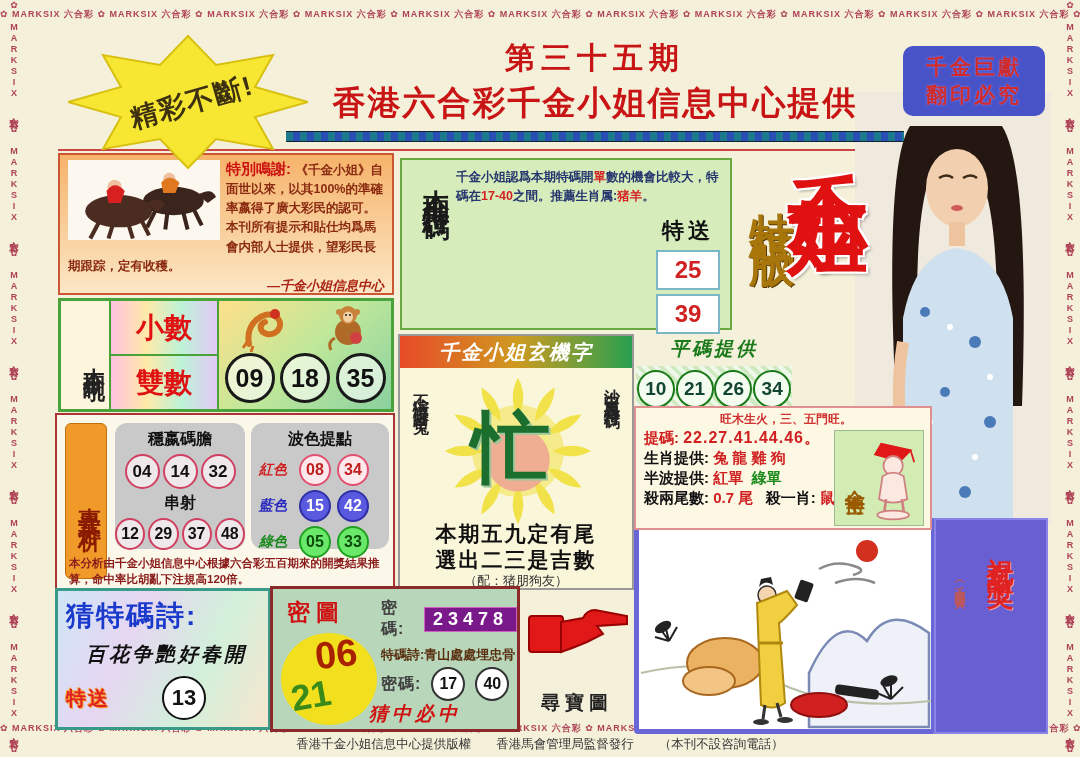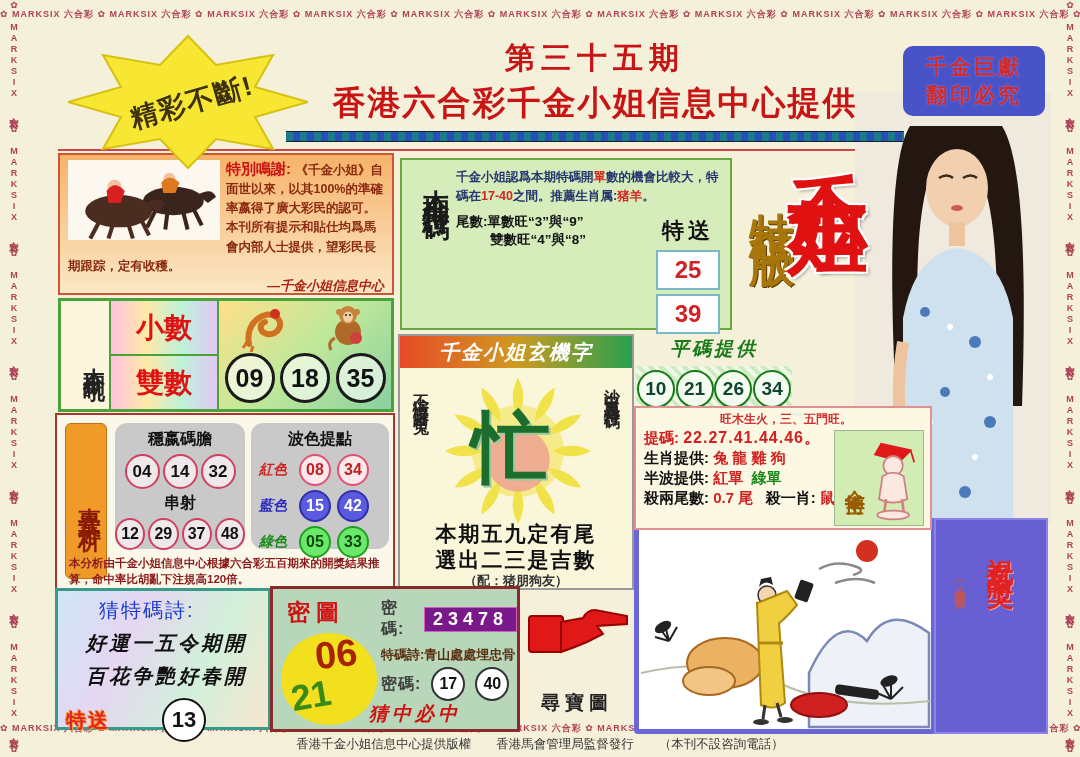--- a/index.html
+++ b/index.html
@@ -102,21 +102,21 @@
            background:#faf6da;box-sizing:border-box;z-index:1;}
   .my-title{height:32px;line-height:32px;text-align:center;color:#fff;font-weight:bold;font-size:20px;font-style:italic;
             letter-spacing:2px;background:linear-gradient(90deg,#e84a28,#cf9a20,#28a050);}
   .my-body{position:relative;height:220px;}
   .sun{position:absolute;left:34px;top:8px;}
   .my-left{position:absolute;left:10px;top:14px;font-size:16px;font-weight:bold;color:#222;letter-spacing:4px;}
   .my-right{position:absolute;right:10px;top:8px;font-size:16px;font-weight:bold;color:#222;letter-spacing:4px;}
   .glyph{position:absolute;left:72px;top:28px;font-size:78px;font-weight:bold;color:#1c6e2e;text-shadow:2px 2px 0 #9cc89c;}
   .my-line{position:absolute;width:100%;text-align:center;font-size:21px;font-weight:bold;color:#111;letter-spacing:2px;}
   .l1{top:152px}.l2{top:178px}
-  .my-note{position:absolute;top:204px;width:100%;text-align:center;font-size:13px;font-weight:bold;color:#333;}
+  .my-note{position:absolute;top:204px;width:100%;text-align:center;font-size:13px;font-weight:normal;color:#333;}
 
   
   .flat{position:absolute;left:636px;top:336px;width:156px;z-index:2;}
   .flat-label{font-size:19px;font-weight:bold;font-style:italic;color:#1a7a1a;text-align:center;letter-spacing:3px;}
   .flat-nums{margin-top:4px;height:46px;display:flex;align-items:center;justify-content:space-evenly;
              background:repeating-linear-gradient(45deg,#cfe9c0 0 4px,#eef8e8 4px 8px);}
   .fc{width:34px;height:34px;border:2px solid #1a7a1a;border-radius:50%;background:#f4fbef;
       font-size:19px;font-weight:bold;color:#143;display:flex;align-items:center;justify-content:center;}
 
   
@@ -135,21 +135,21 @@
   .d-row .lab{color:#111;}
   .d-red{color:#d02020;} .d-green{color:#1a8a1a;}
   .tipv{font-size:16px;letter-spacing:1px;}
   .d-stamp{position:absolute;right:6px;top:22px;width:88px;height:94px;background:#d2ecb4;border:1px solid #9bba90;
            display:flex;align-items:center;justify-content:center;gap:2px;}
   .d-stamp .vt{font-size:20px;font-weight:bold;color:#9a5a00;letter-spacing:3px;}
 
   
   .poem{position:absolute;left:55px;top:588px;width:216px;height:142px;border:3px solid #3a9a8a;box-sizing:border-box;
         background:linear-gradient(115deg,#cfe6f7,#e6d6f2,#d2f0da,#f7e6cf);padding:6px 8px;z-index:1;}
-  .poem-title{font-size:20px;font-weight:normal;color:#1a3acc;letter-spacing:2px;margin-left:33px;}
+  .poem-title{font-size:28px;font-weight:bold;color:#1a3acc;letter-spacing:2px;}
   .poem-line{font-size:20px;font-weight:bold;color:#111;margin:6px 0 0 20px;font-style:italic;letter-spacing:3px;}
   .poem-foot{display:flex;align-items:center;margin-top:8px;}
   .poem-gift{font-size:20px;font-weight:bold;color:#e02222;letter-spacing:2px;text-shadow:1px 1px 0 #f8a030,-1px -1px 0 #f8a030;}
   .poem-circ{margin-left:52px;width:40px;height:40px;border:2px solid #111;border-radius:50%;background:#fff;
              font-size:22px;font-weight:bold;color:#111;display:flex;align-items:center;justify-content:center;}
 
   
   .secret{position:absolute;left:270px;top:586px;width:250px;height:146px;border:3px solid #8a2a2a;box-sizing:border-box;
           background:#b7d6ba;padding:4px;z-index:1;}
   .sec-title{position:absolute;left:14px;top:8px;font-size:23px;font-weight:bold;color:#d01111;letter-spacing:6px;}
@@ -267,24 +267,20 @@
     </svg>
     <span class="t-title">特別鳴謝:</span>
     <span class="t-body">《千金小姐》自面世以來，以其100%的準確率嬴得了廣大彩民的認可。本刊所有提示和貼仕均爲馬會内部人士提供，望彩民長期跟踪，定有收穫。</span>
     <div class="t-sign">—千金小姐信息中心</div>
   </div>
 
   <div class="special">
     <div class="sp-title vt">本期特碼</div>
     <div class="sp-body">
       <p class="sp-para"><span class="seg dark">千金小姐認爲本期特碼開</span><span class="seg red">單</span><span class="seg dark">數的機會比較大，特碼在</span><span class="seg red">17-40</span><span class="seg dark">之間。推薦生肖属:</span><span class="seg red">猪羊</span><span class="seg dark">。</span></p>
-      <div class="tails">
-        <div>尾數:單數旺“3”與“9”</div>
-        <div class="tail2">雙數旺“4”與“8”</div>
-      </div>
       <div class="gift">
         <div class="gift-label">特送</div>
         <div>
             <div class="gift-num">25</div>
             <div class="gift-num">39</div>
           </div>
       </div>
     </div>
   </div>
 
@@ -446,21 +442,20 @@
         <circle cx="24" cy="34" r="11" fill="#fbe8e0" stroke="#d08080" stroke-width="2"></circle>
         <path d="M12,46 q12,-8 24,0 l4,26 q-16,8 -32,0 z" fill="#fbe8e0" stroke="#d08080" stroke-width="2"></path>
         <path d="M16,72 l-2,14 m20,-14 l2,14" stroke="#d08080" stroke-width="3"></path>
         <ellipse cx="24" cy="90" rx="18" ry="5" fill="#fbe8e0" stroke="#d08080" stroke-width="2"></ellipse>
       </svg>
     </div>
   </div>
 
   <div class="poem">
     <div class="poem-title">猜特碼詩:</div>
-    <div class="poem-line">好運一五令期開</div>
     <div class="poem-line">百花争艷好春開</div>
     <div class="poem-foot">
       <span class="poem-gift">特送</span>
       <span class="poem-circ">13</span>
     </div>
   </div>
 
   <div class="secret">
     <div class="sec-title">密圖</div>
     <div class="sun-circle">

